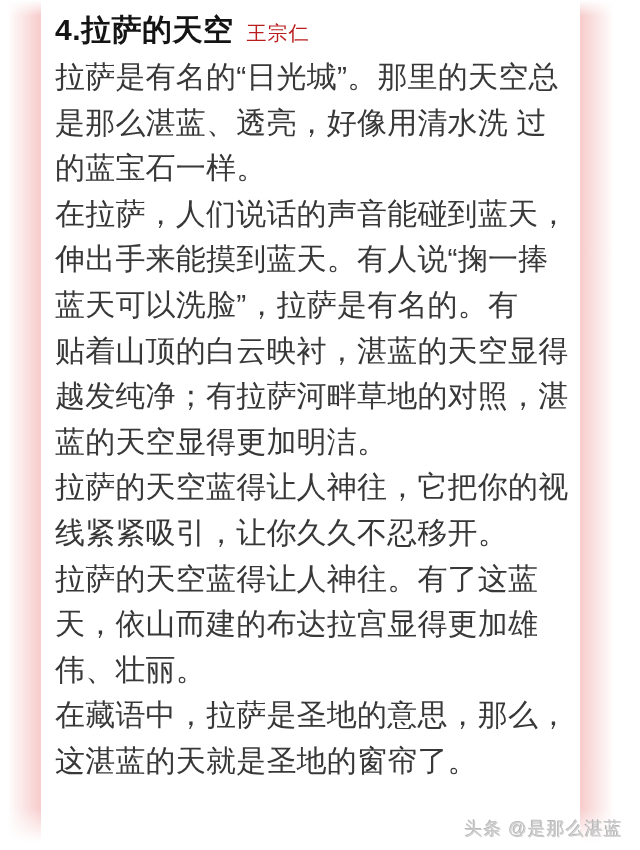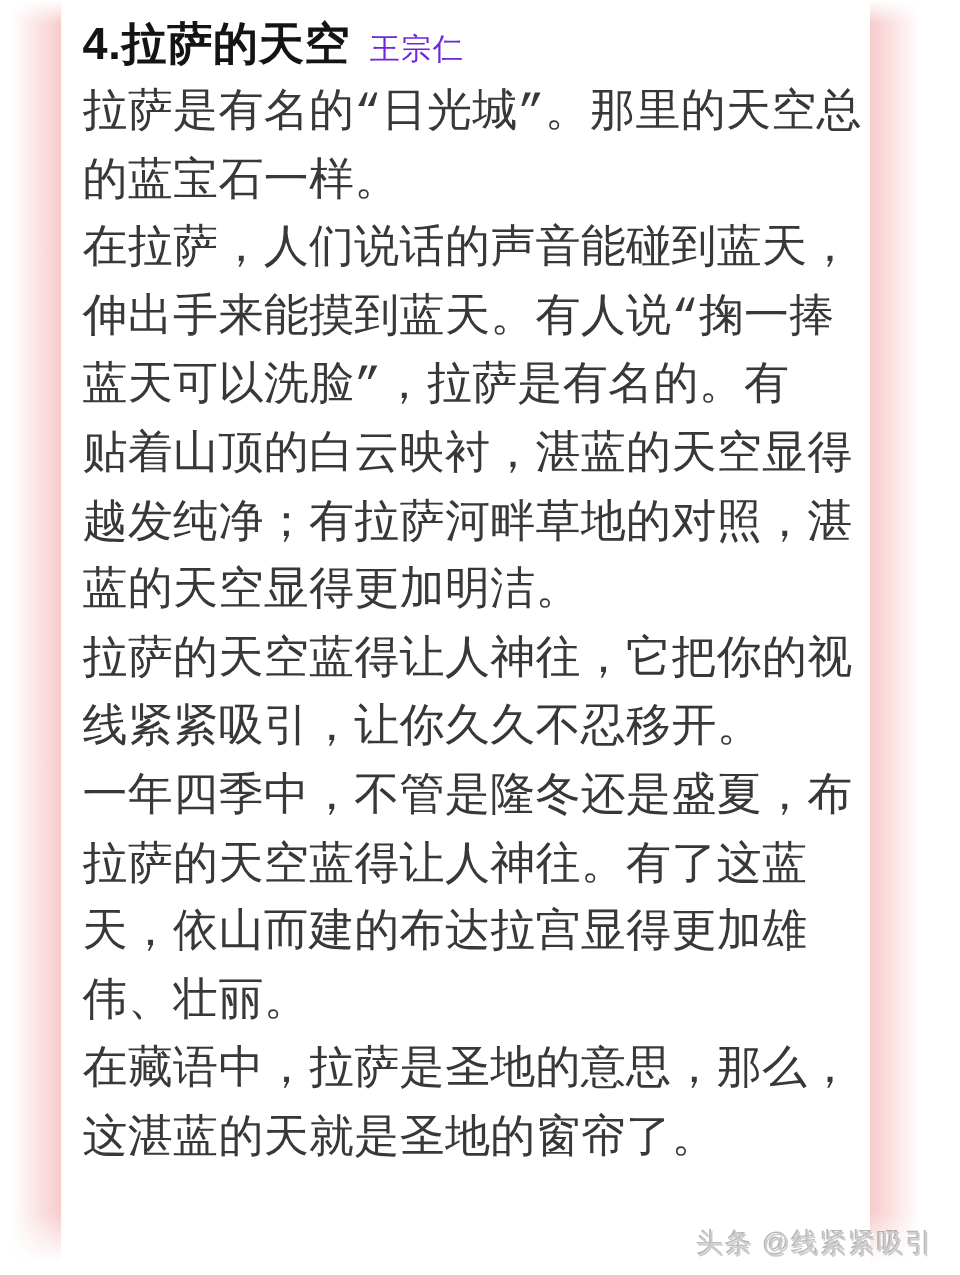--- a/index.html
+++ b/index.html
@@ -40,34 +40,33 @@
     font-size: 30px;
     line-height: 42px;
     font-weight: bold;
     color: #141414;
     white-space: nowrap;
     letter-spacing: 0.5px;
   }
   .author {
     font-size: 20px;
     font-weight: 400;
-    color: #6d28d9;
+    color: #b91c1c;
     margin-left: 13px;
     letter-spacing: 1px;
   }
   .body-text {
     font-size: 30px;
     color: #383838;
   }
   .line {
     height: 45.6px;
     line-height: 45.6px;
     white-space: nowrap;
     letter-spacing: 0.2px;
-    font-family: Liberation Mono, monospace;
   }
   .watermark {
     position: absolute;
     right: 17px;
     bottom: 9px;
     font-size: 18px;
     letter-spacing: 1px;
     color: #cccccc;
     text-shadow: -1px -1px 0 rgba(128,128,128,0.55), 1px 1px 0 rgba(255,255,255,0.95);
     user-select: none;
@@ -78,33 +77,33 @@
 
 <div class="edge-band edge-left"></div>
 <div class="edge-band edge-right"></div>
 
 <main class="content">
   <h1 class="title-row">
     <span>4.拉萨的天空</span><span class="author">王宗仁</span>
   </h1>
   <div class="body-text">
     <div class="line">拉萨是有名的“日光城”。那里的天空总</div>
+    <div class="line">是那么湛蓝、透亮，好像用清水洗 过</div>
     <div class="line">的蓝宝石一样。</div>
     <div class="line">在拉萨，人们说话的声音能碰到蓝天，</div>
     <div class="line">伸出手来能摸到蓝天。有人说“掬一捧</div>
     <div class="line">蓝天可以洗脸”，拉萨是有名的。有</div>
     <div class="line">贴着山顶的白云映衬，湛蓝的天空显得</div>
     <div class="line">越发纯净；有拉萨河畔草地的对照，湛</div>
     <div class="line">蓝的天空显得更加明洁。</div>
     <div class="line">拉萨的天空蓝得让人神往，它把你的视</div>
     <div class="line">线紧紧吸引，让你久久不忍移开。</div>
-    <div class="line">一年四季中，不管是隆冬还是盛夏，布</div>
     <div class="line">拉萨的天空蓝得让人神往。有了这蓝</div>
     <div class="line">天，依山而建的布达拉宫显得更加雄</div>
     <div class="line">伟、壮丽。</div>
     <div class="line">在藏语中，拉萨是圣地的意思，那么，</div>
     <div class="line">这湛蓝的天就是圣地的窗帘了。</div>
   </div>
 </main>
 
 <div class="watermark">
-  <span>头条 @线紧紧吸引</span>
+  <span>头条 @是那么湛蓝</span>
 </div>
 
 </body></html>

